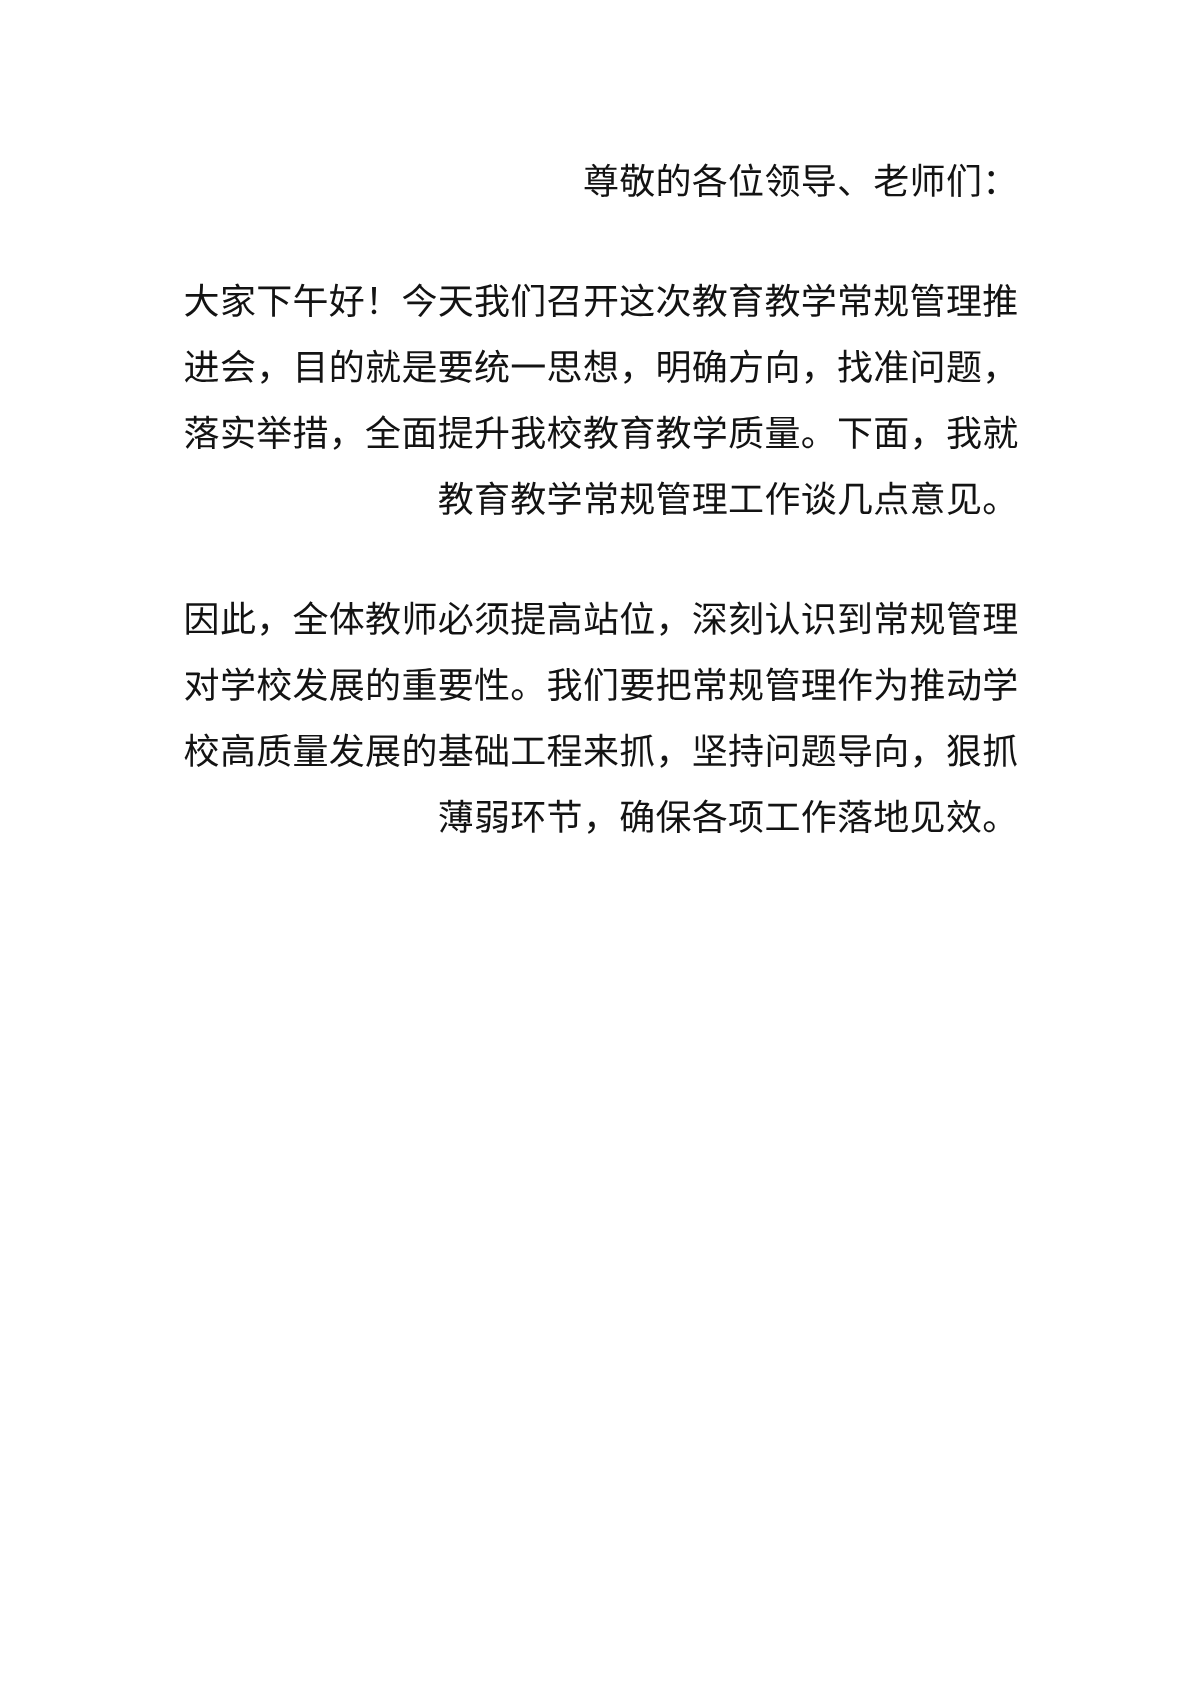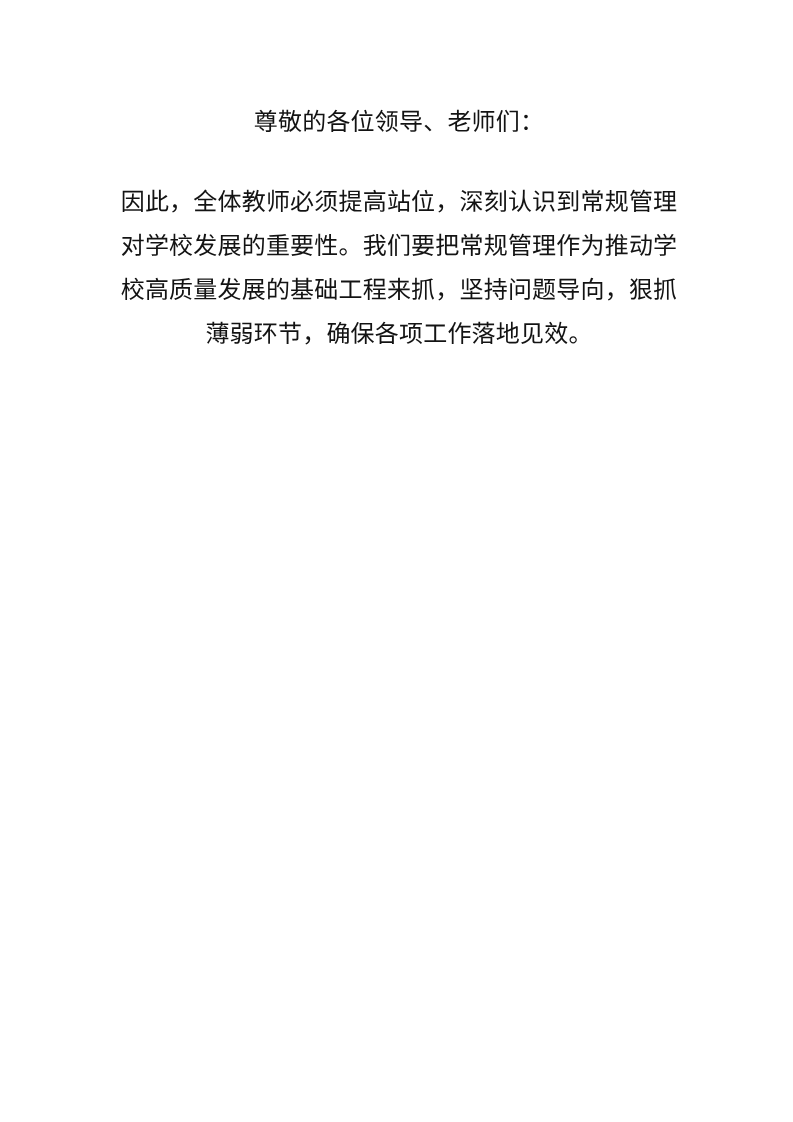--- a/index.html
+++ b/index.html
@@ -26,29 +26,30 @@
     left: 119px;
     width: 560px;
     color: #131313;
   }
   .doc-block {
     margin: 0 0 36px 0;
     font-size: 24px;
     line-height: 44px;
     font-weight: 400;
     letter-spacing: 0.2px;
-    text-align: center;
+    text-align: right;
     word-break: break-all;
     overflow-wrap: anywhere;
   }
   .doc-block:last-child {
     margin-bottom: 0;
   }
 </style>
 </head>
 <body>
 
 <div class="page">
   <div class="doc-content">
     <p class="doc-block">尊敬的各位领导、老师们：</p>
+    <p class="doc-block">大家下午好！今天我们召开这次教育教学常规管理推进会，目的就是要统一思想，明确方向，找准问题，落实举措，全面提升我校教育教学质量。下面，我就教育教学常规管理工作谈几点意见。</p>
     <p class="doc-block">因此，全体教师必须提高站位，深刻认识到常规管理对学校发展的重要性。我们要把常规管理作为推动学校高质量发展的基础工程来抓，坚持问题导向，狠抓薄弱环节，确保各项工作落地见效。</p>
   </div>
 </div>
 
 </body></html>

